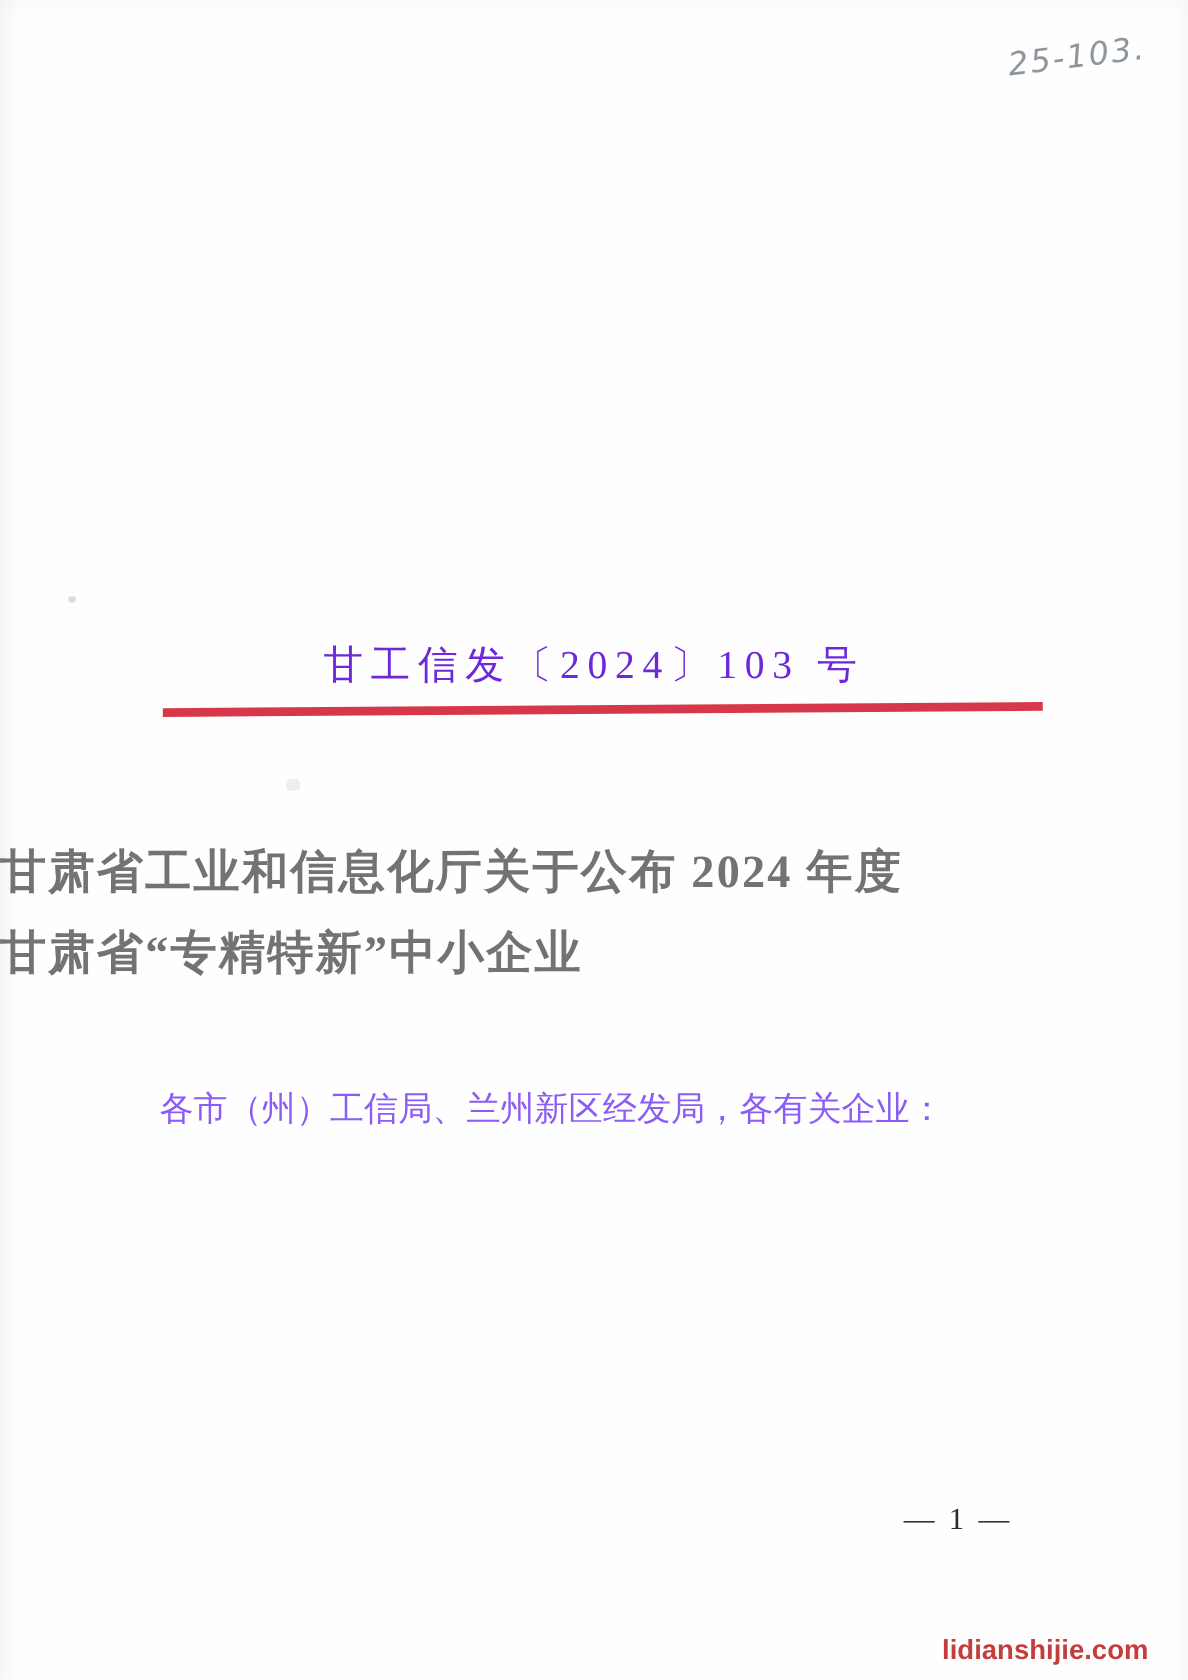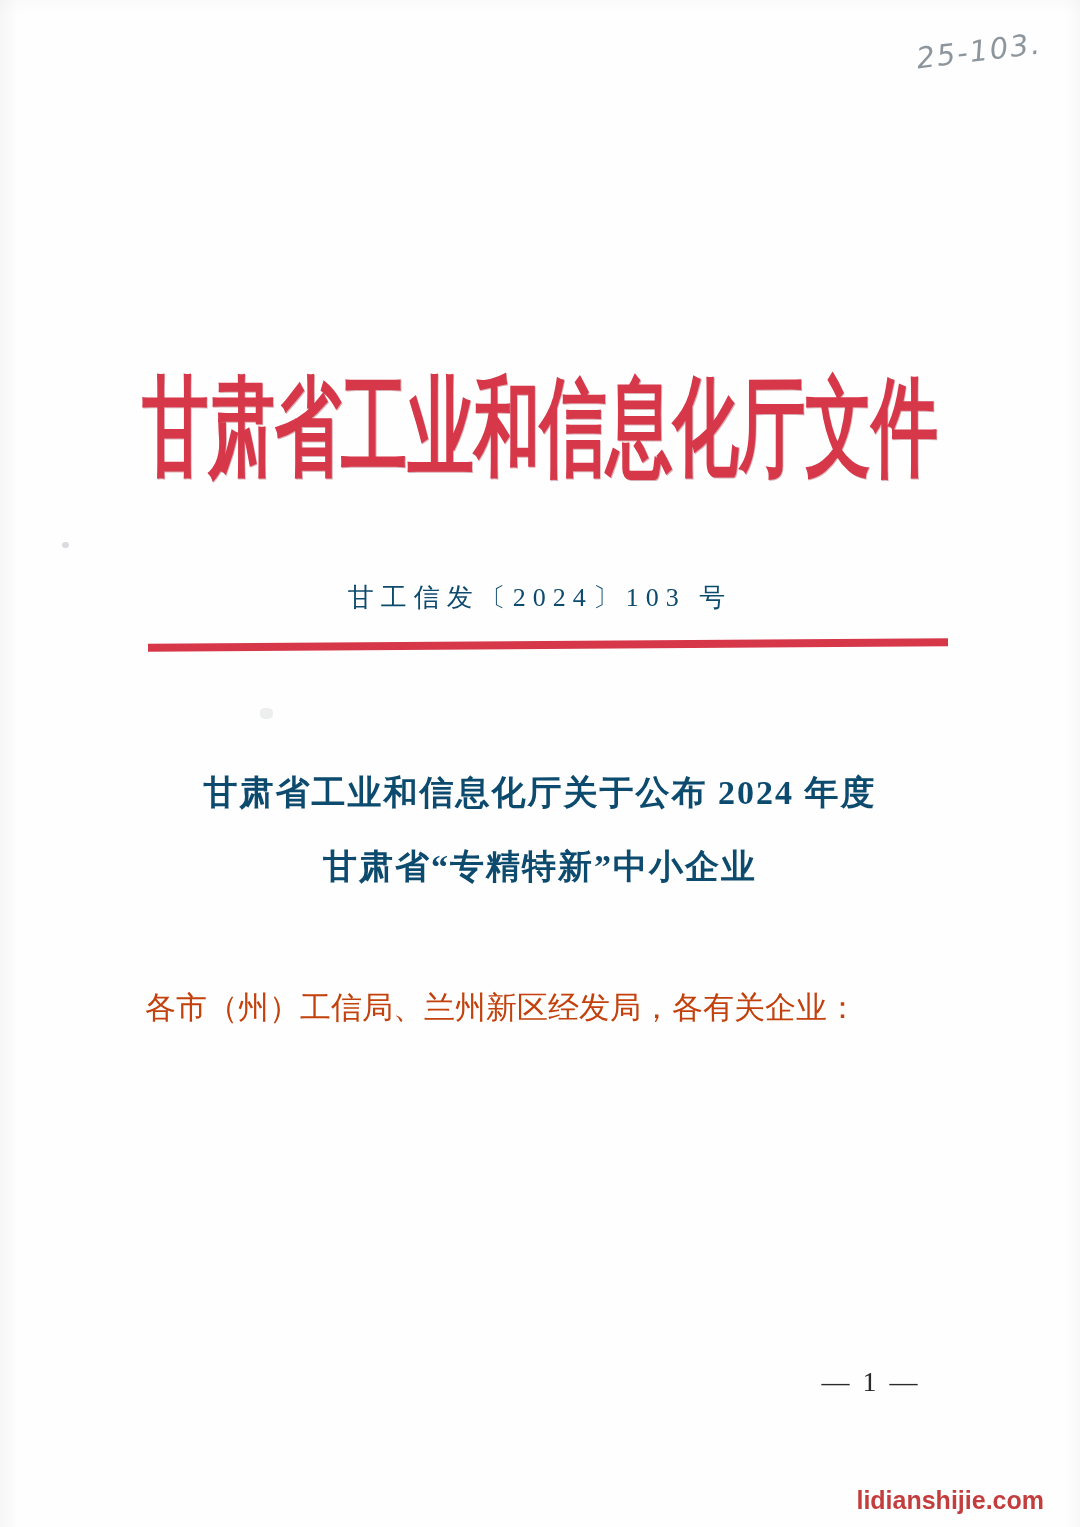--- a/index.html
+++ b/index.html
@@ -55,52 +55,51 @@
     transform: scale(0.85, 1.38);
     transform-origin: center center;
     text-shadow: 1px 1px 0 rgba(150,30,45,0.35);
   }
   .doc-number {
     position: absolute;
     top: 580px;
     left: 0;
     width: 100%;
     text-align: center;
-    font-size: 26px;
+    font-size: 36px;
     letter-spacing: 7px;
-    color: #0c4a6e;
+    color: #6d28d9;
   }
   .red-line {
     position: absolute;
     top: 641px;
     left: 148px;
     width: 800px;
     height: 8px;
     transform: rotate(-0.4deg);
   }
   .doc-title {
     position: absolute;
     top: 756px;
     left: 0;
     width: 100%;
-    text-align: center;
     font-weight: bold;
-    font-size: 34px;
+    font-size: 42px;
     line-height: 74px;
     letter-spacing: 2px;
-    color: #0c4a6e;
+    color: #737373;
   }
   .body-block {
     position: absolute;
     top: 980px;
     left: 145px;
     width: 808px;
     font-size: 31px;
     line-height: 56px;
-    color: #c2410c;
+    color: #8b5cf6;
     text-align: justify;
     text-justify: inter-ideograph;
   }
   .salutation {
     margin: 0;
   }
   .para {
     margin: 0;
     text-indent: 2em;
   }
@@ -145,23 +144,20 @@
     opacity: 0.8;
   }
 </style>
 </head>
 <body>
 
 <div class="page">
 
   <div class="handwritten">25-103.</div>
 
-  <div class="letterhead-wrap">
-    <div class="letterhead" style="color:#d6384a;">甘肃省工业和信息化厅文件</div>
-  </div>
 
   <div class="doc-number">甘工信发〔2024〕103 号</div>
 
   <div class="red-line" style="background:#d6384a;"></div>
 
   <div class="doc-title">
     <div>甘肃省工业和信息化厅关于公布 2024 年度</div>
     <div>甘肃省“专精特新”中小企业</div>
   </div>
 

